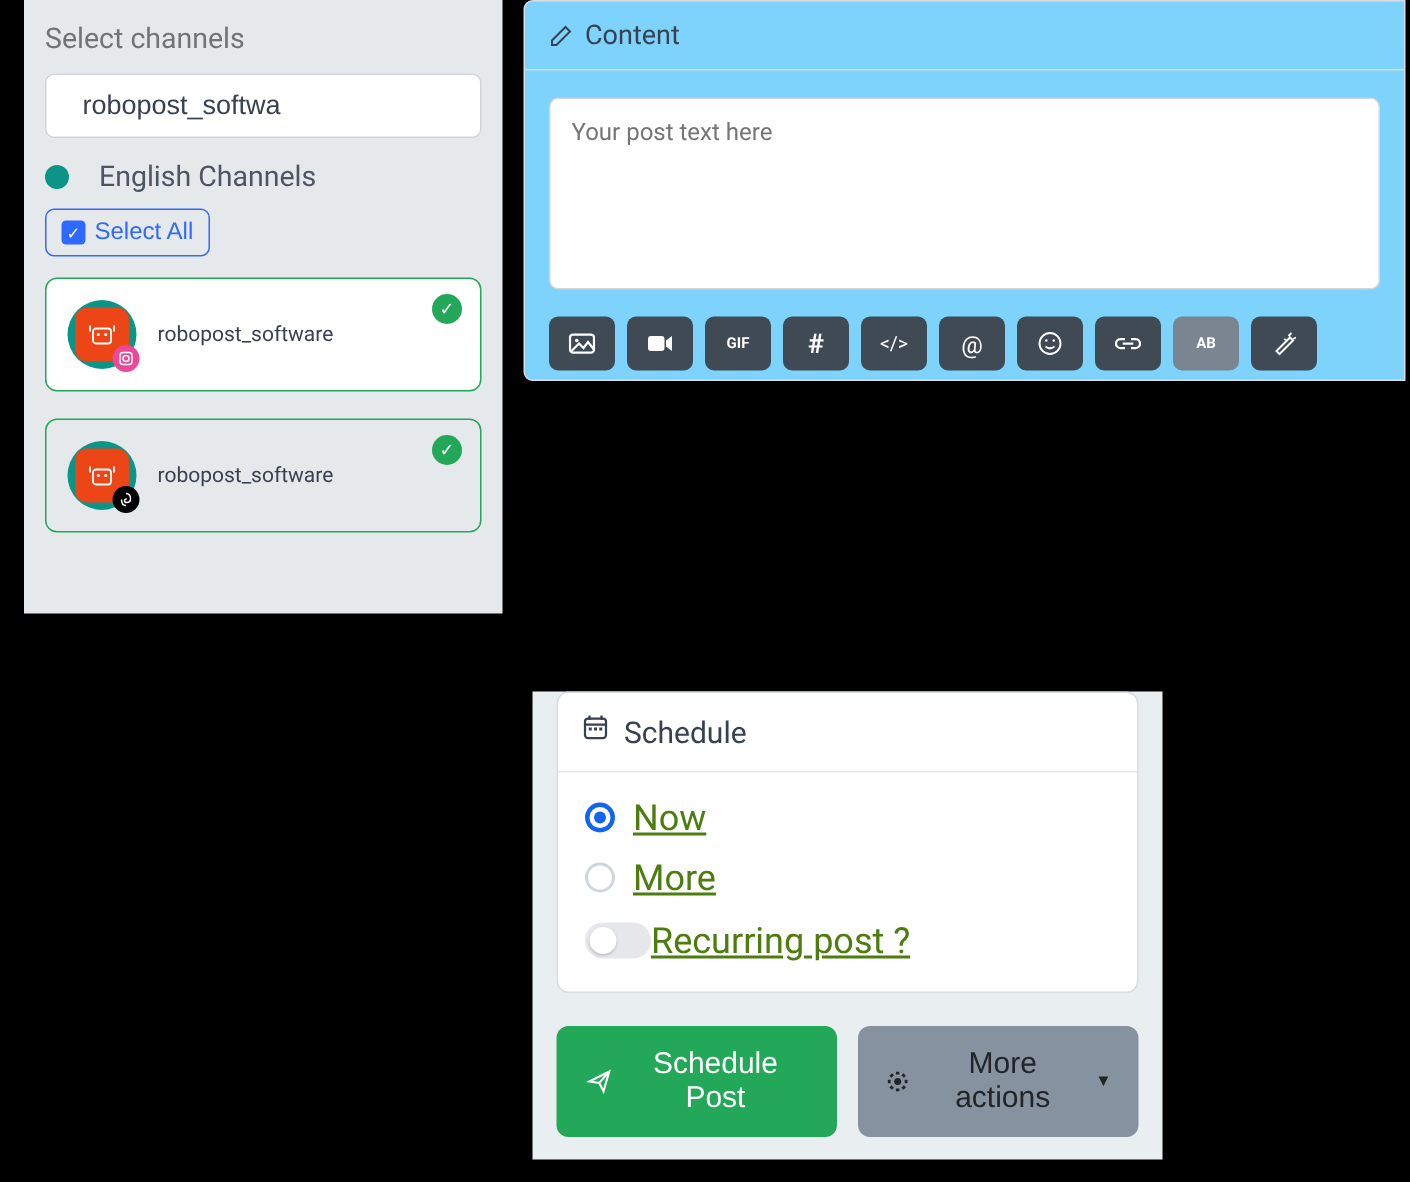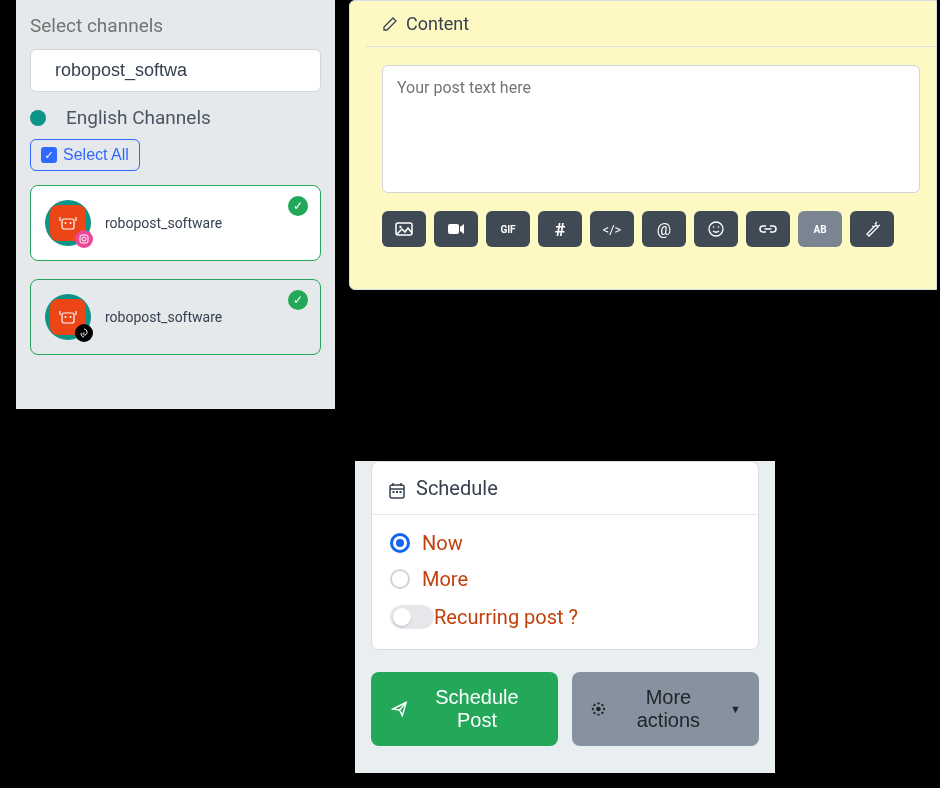--- a/index.html
+++ b/index.html
@@ -161,25 +161,24 @@
       font-size: 14px;
       color: #374151;
     }
     
     
     .content-panel {
       position: absolute;
       top: 0;
       left: 349px;
       width: 588px;
-      height: 290px;
-      background: #fef9c3;
+      height: 254px;
+      background: #7dd3fc;
       border: 1px solid #d7dde2;
       border-radius: 6px 0 0 6px;
-      padding-left: 16px;
     }
     .content-header {
       display: flex;
       align-items: center;
       gap: 8px;
       padding: 12px 16px;
       border-bottom: 1px solid #d7dde2;
     }
     .content-header-text {
       font-size: 18px;
@@ -229,21 +228,21 @@
       padding: 0 16px 16px;
     }
     .schedule-card {
       background: #fff;
       border: 1px solid #d7dde2;
       border-radius: 8px;
       margin-bottom: 22px;
     }
     .schedule-header {
       display: flex;
-      align-items: flex-end;
+      align-items: flex-start;
       gap: 10px;
       padding: 14px 16px;
       border-bottom: 1px solid #e5e7eb;
     }
     .schedule-title {
       font-size: 20px;
       color: #374151;
     }
     .schedule-body {
       padding: 16px 18px 20px;
@@ -270,22 +269,23 @@
       content: "";
       width: 8px;
       height: 8px;
       background: #1365f1;
       border-radius: 50%;
     }
     .radio-circle.unselected {
       border: 2px solid #cfd6dc;
     }
     .radio-label {
-      font-size: 20px;
-      color: #c2410c;
+      font-size: 24px;
+      color: #4d7c0f;
+      text-decoration: underline;
     }
     .toggle-row {
       display: flex;
       align-items: center;
       margin-top: 14px;
     }
     .toggle {
       width: 44px;
       height: 24px;
       background: #e5e7eb;

